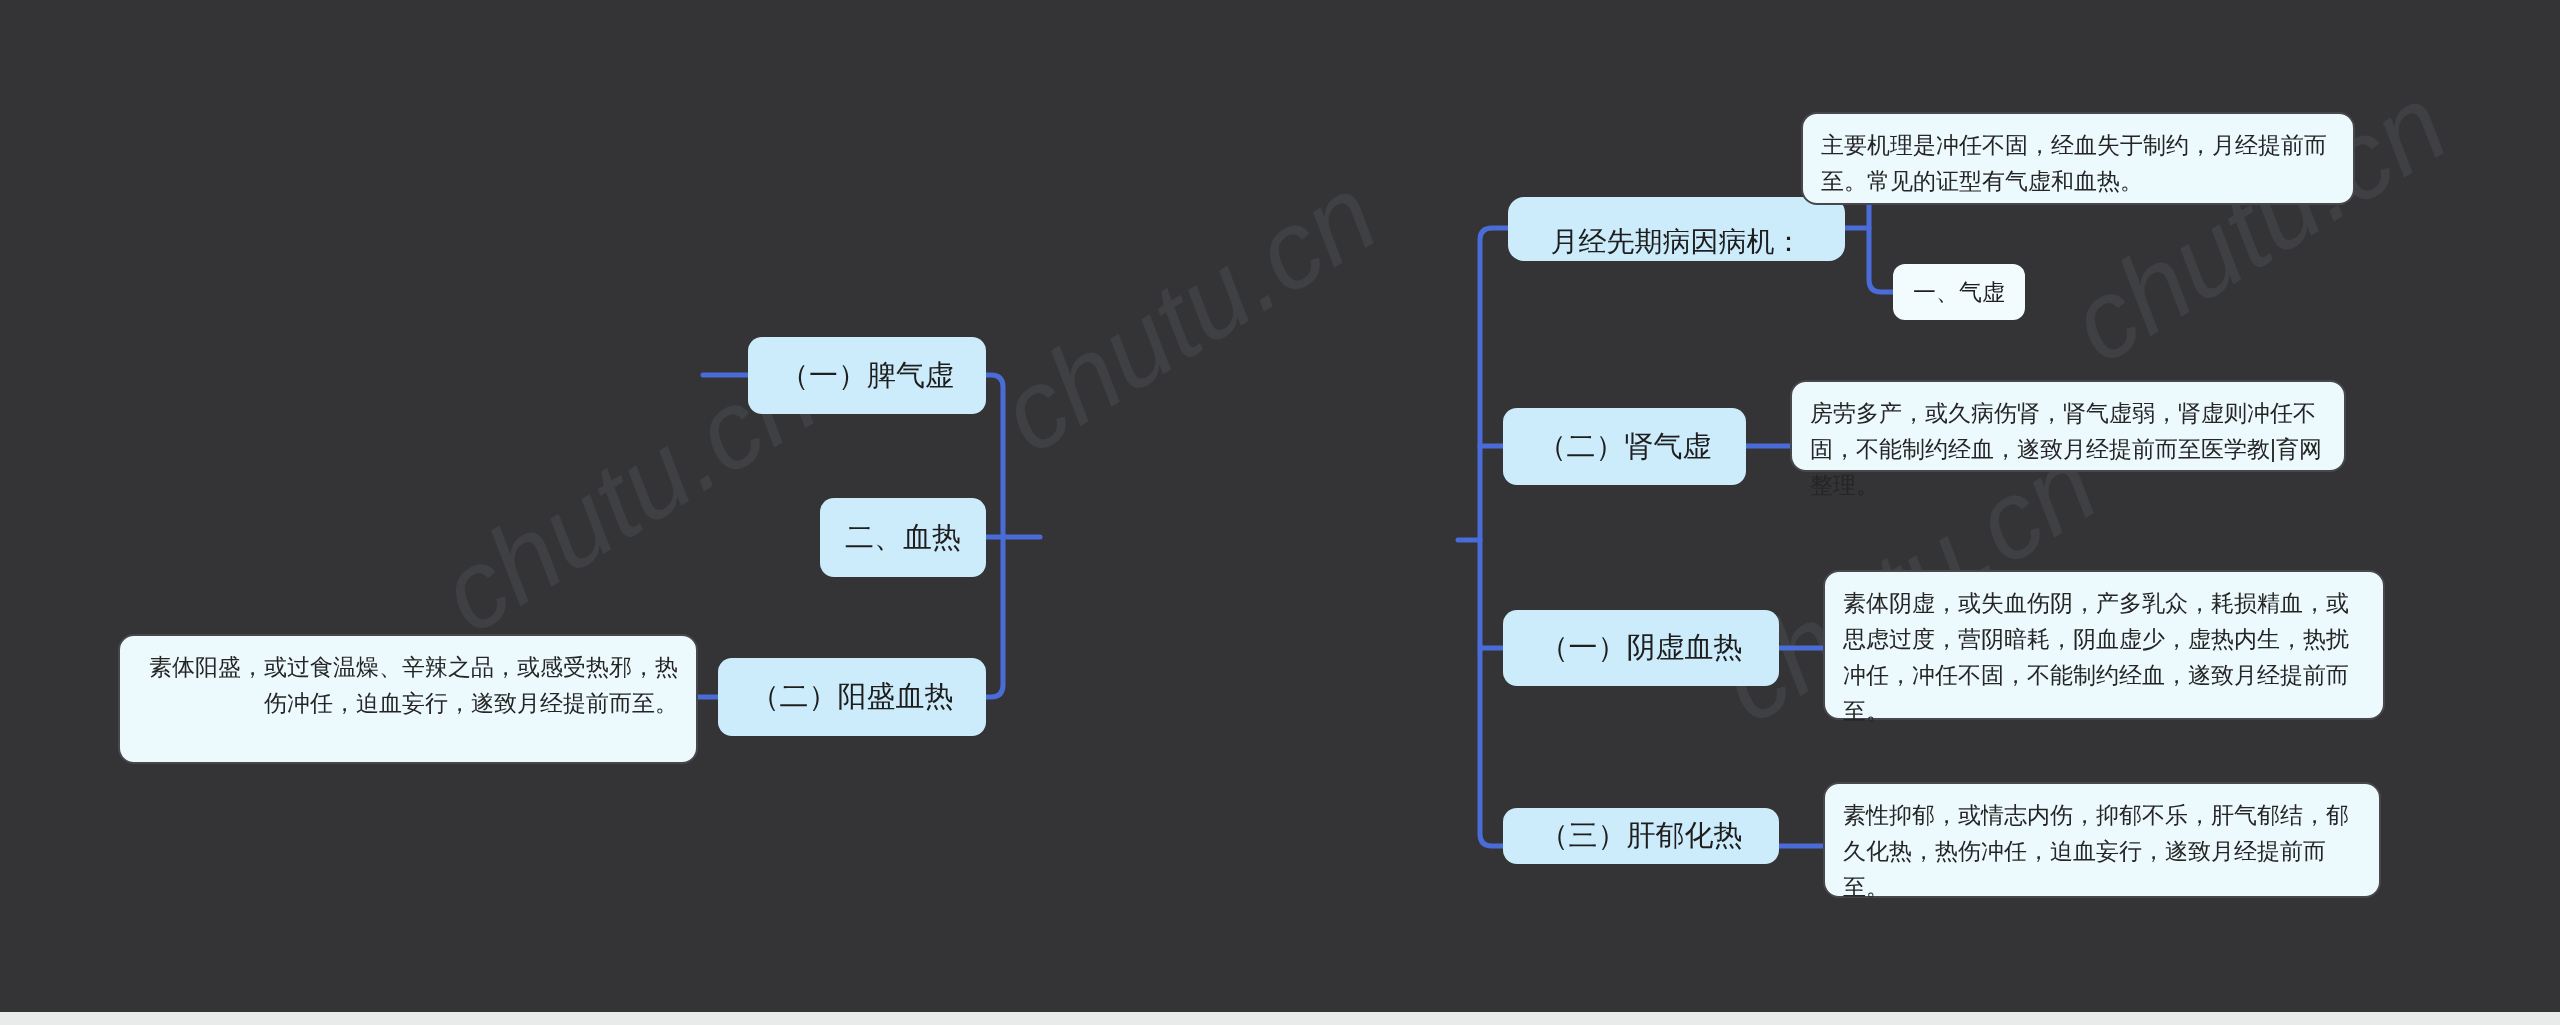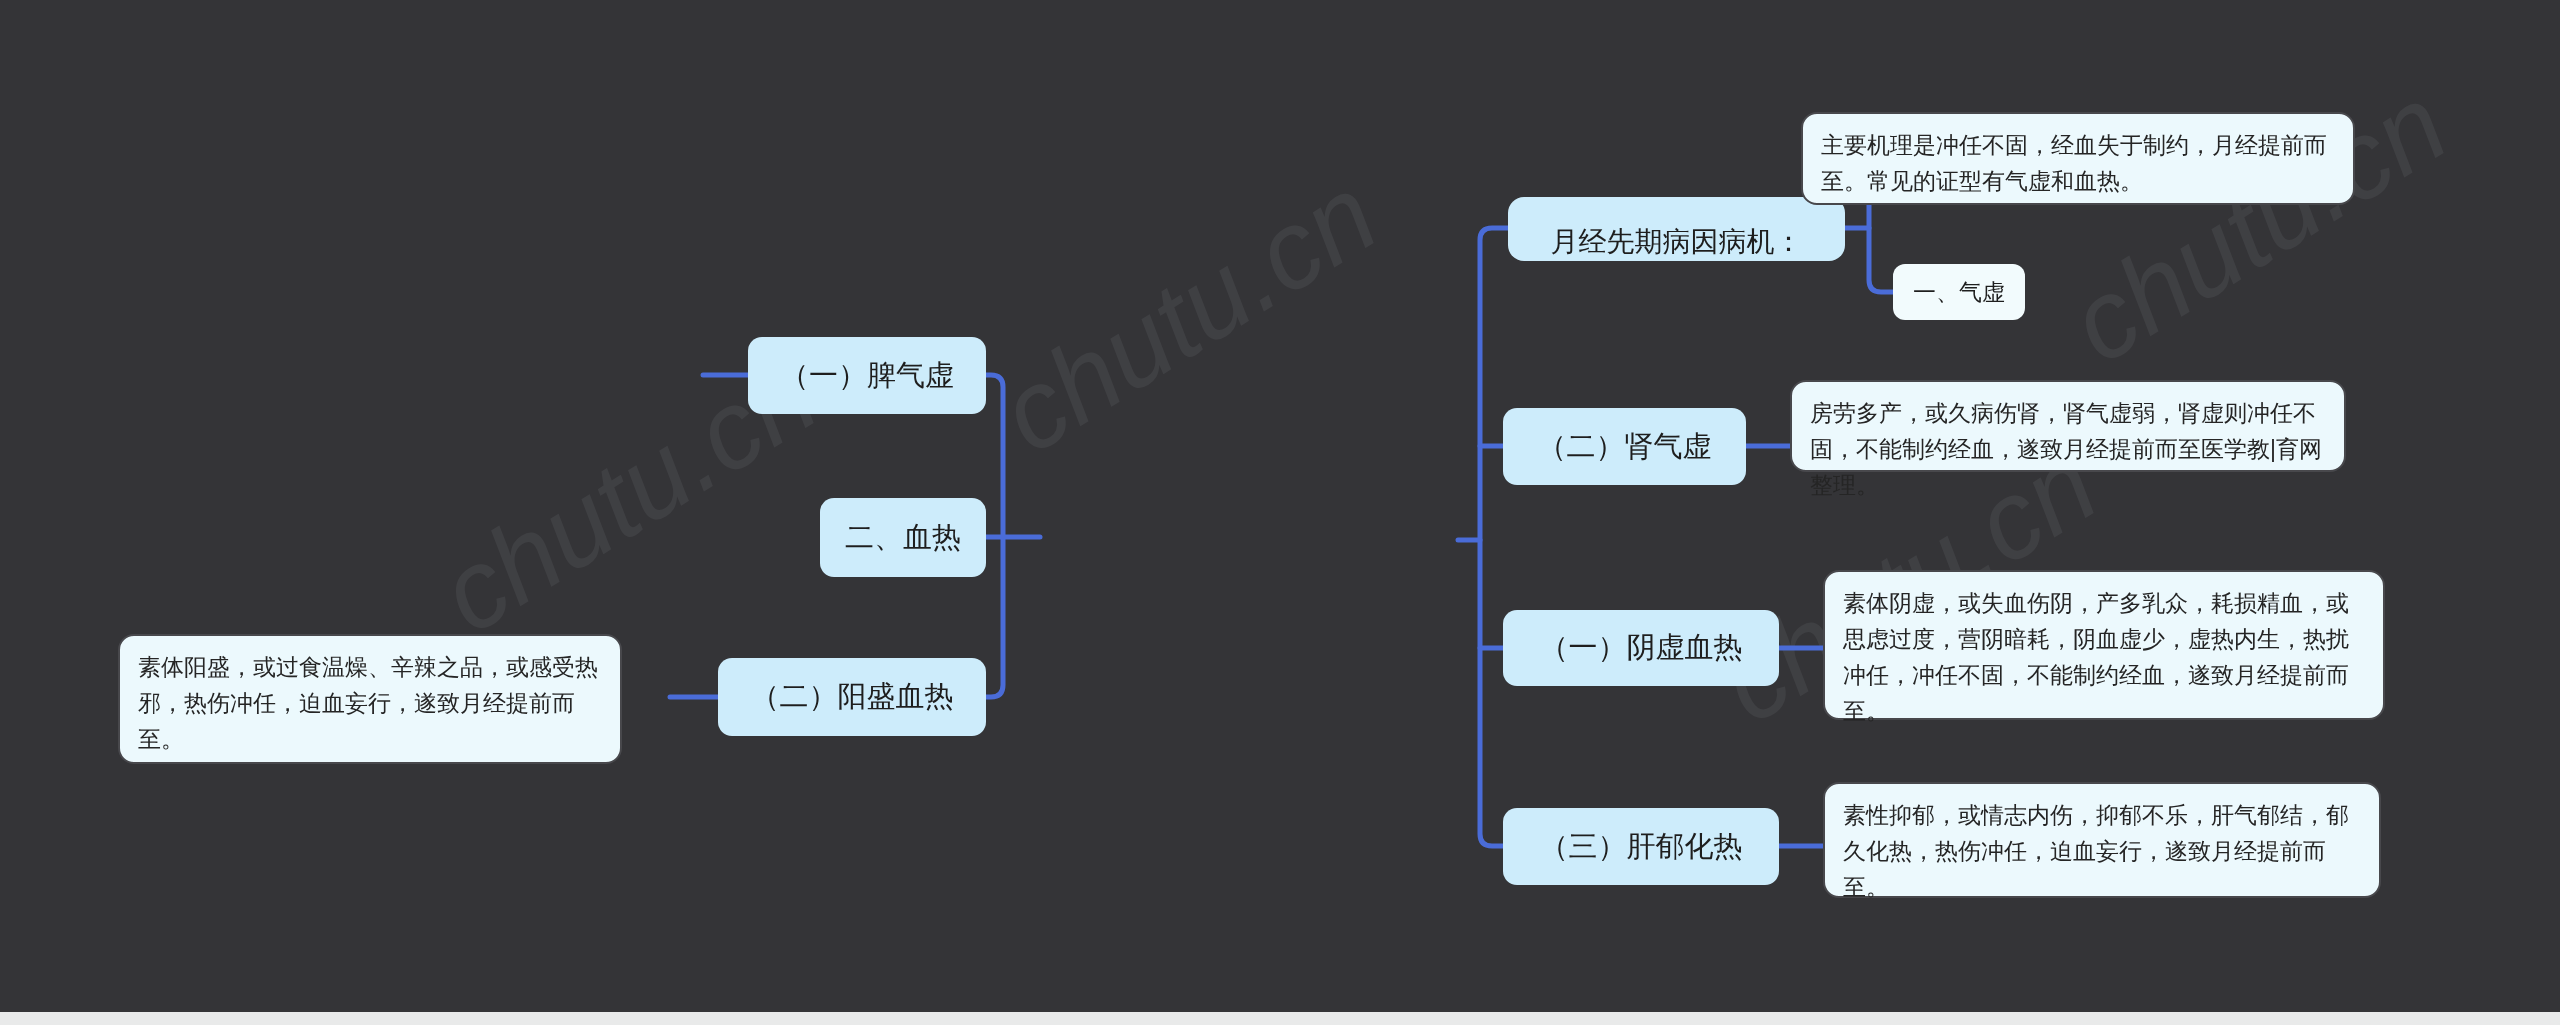--- a/index.html
+++ b/index.html
@@ -109,21 +109,21 @@
   </div>
 
   <div class="box node" style="left:820px;top:498px;width:166px;height:79px;">
     <span>二、血热</span>
   </div>
 
   <div class="box node" style="left:718px;top:658px;width:268px;height:78px;">
     <span>（二）阳盛血热</span>
   </div>
 
-  <div class="box desc" style="left:118px;top:634px;width:504px;height:130px;">
+  <div class="box desc" style="left:118px;top:634px;width:580px;height:130px;text-align:right;">
     <span>素体阳盛，或过食温燥、辛辣之品，或感受热邪，热伤冲任，迫血妄行，遂致月经提前而至。</span>
   </div>
 
 
   <div class="box node" style="left:1508px;top:197px;width:337px;height:64px;font-size:28px;border-radius:16px;align-items:flex-end;">
     <span>月经先期病因病机：</span>
   </div>
 
   <div class="box desc" style="left:1801px;top:112px;width:554px;height:93px;">
     <span>主要机理是冲任不固，经血失于制约，月经提前而至。常见的证型有气虚和血热。</span>
@@ -142,21 +142,21 @@
   </div>
 
   <div class="box node" style="left:1503px;top:610px;width:276px;height:76px;">
     <span>（一）阴虚血热</span>
   </div>
 
   <div class="box desc" style="left:1823px;top:570px;width:562px;height:150px;">
     <span>素体阴虚，或失血伤阴，产多乳众，耗损精血，或思虑过度，营阴暗耗，阴血虚少，虚热内生，热扰冲任，冲任不固，不能制约经血，遂致月经提前而至。</span>
   </div>
 
-  <div class="box node" style="left:1503px;top:808px;width:276px;height:77px;">
+  <div class="box node" style="left:1503px;top:808px;width:276px;height:56px;">
     <span>（三）肝郁化热</span>
   </div>
 
   <div class="box desc" style="left:1823px;top:782px;width:558px;height:116px;">
     <span>素性抑郁，或情志内伤，抑郁不乐，肝气郁结，郁久化热，热伤冲任，迫血妄行，遂致月经提前而至。</span>
   </div>
 
   <div class="bottom-strip"></div>
 </div>
 

